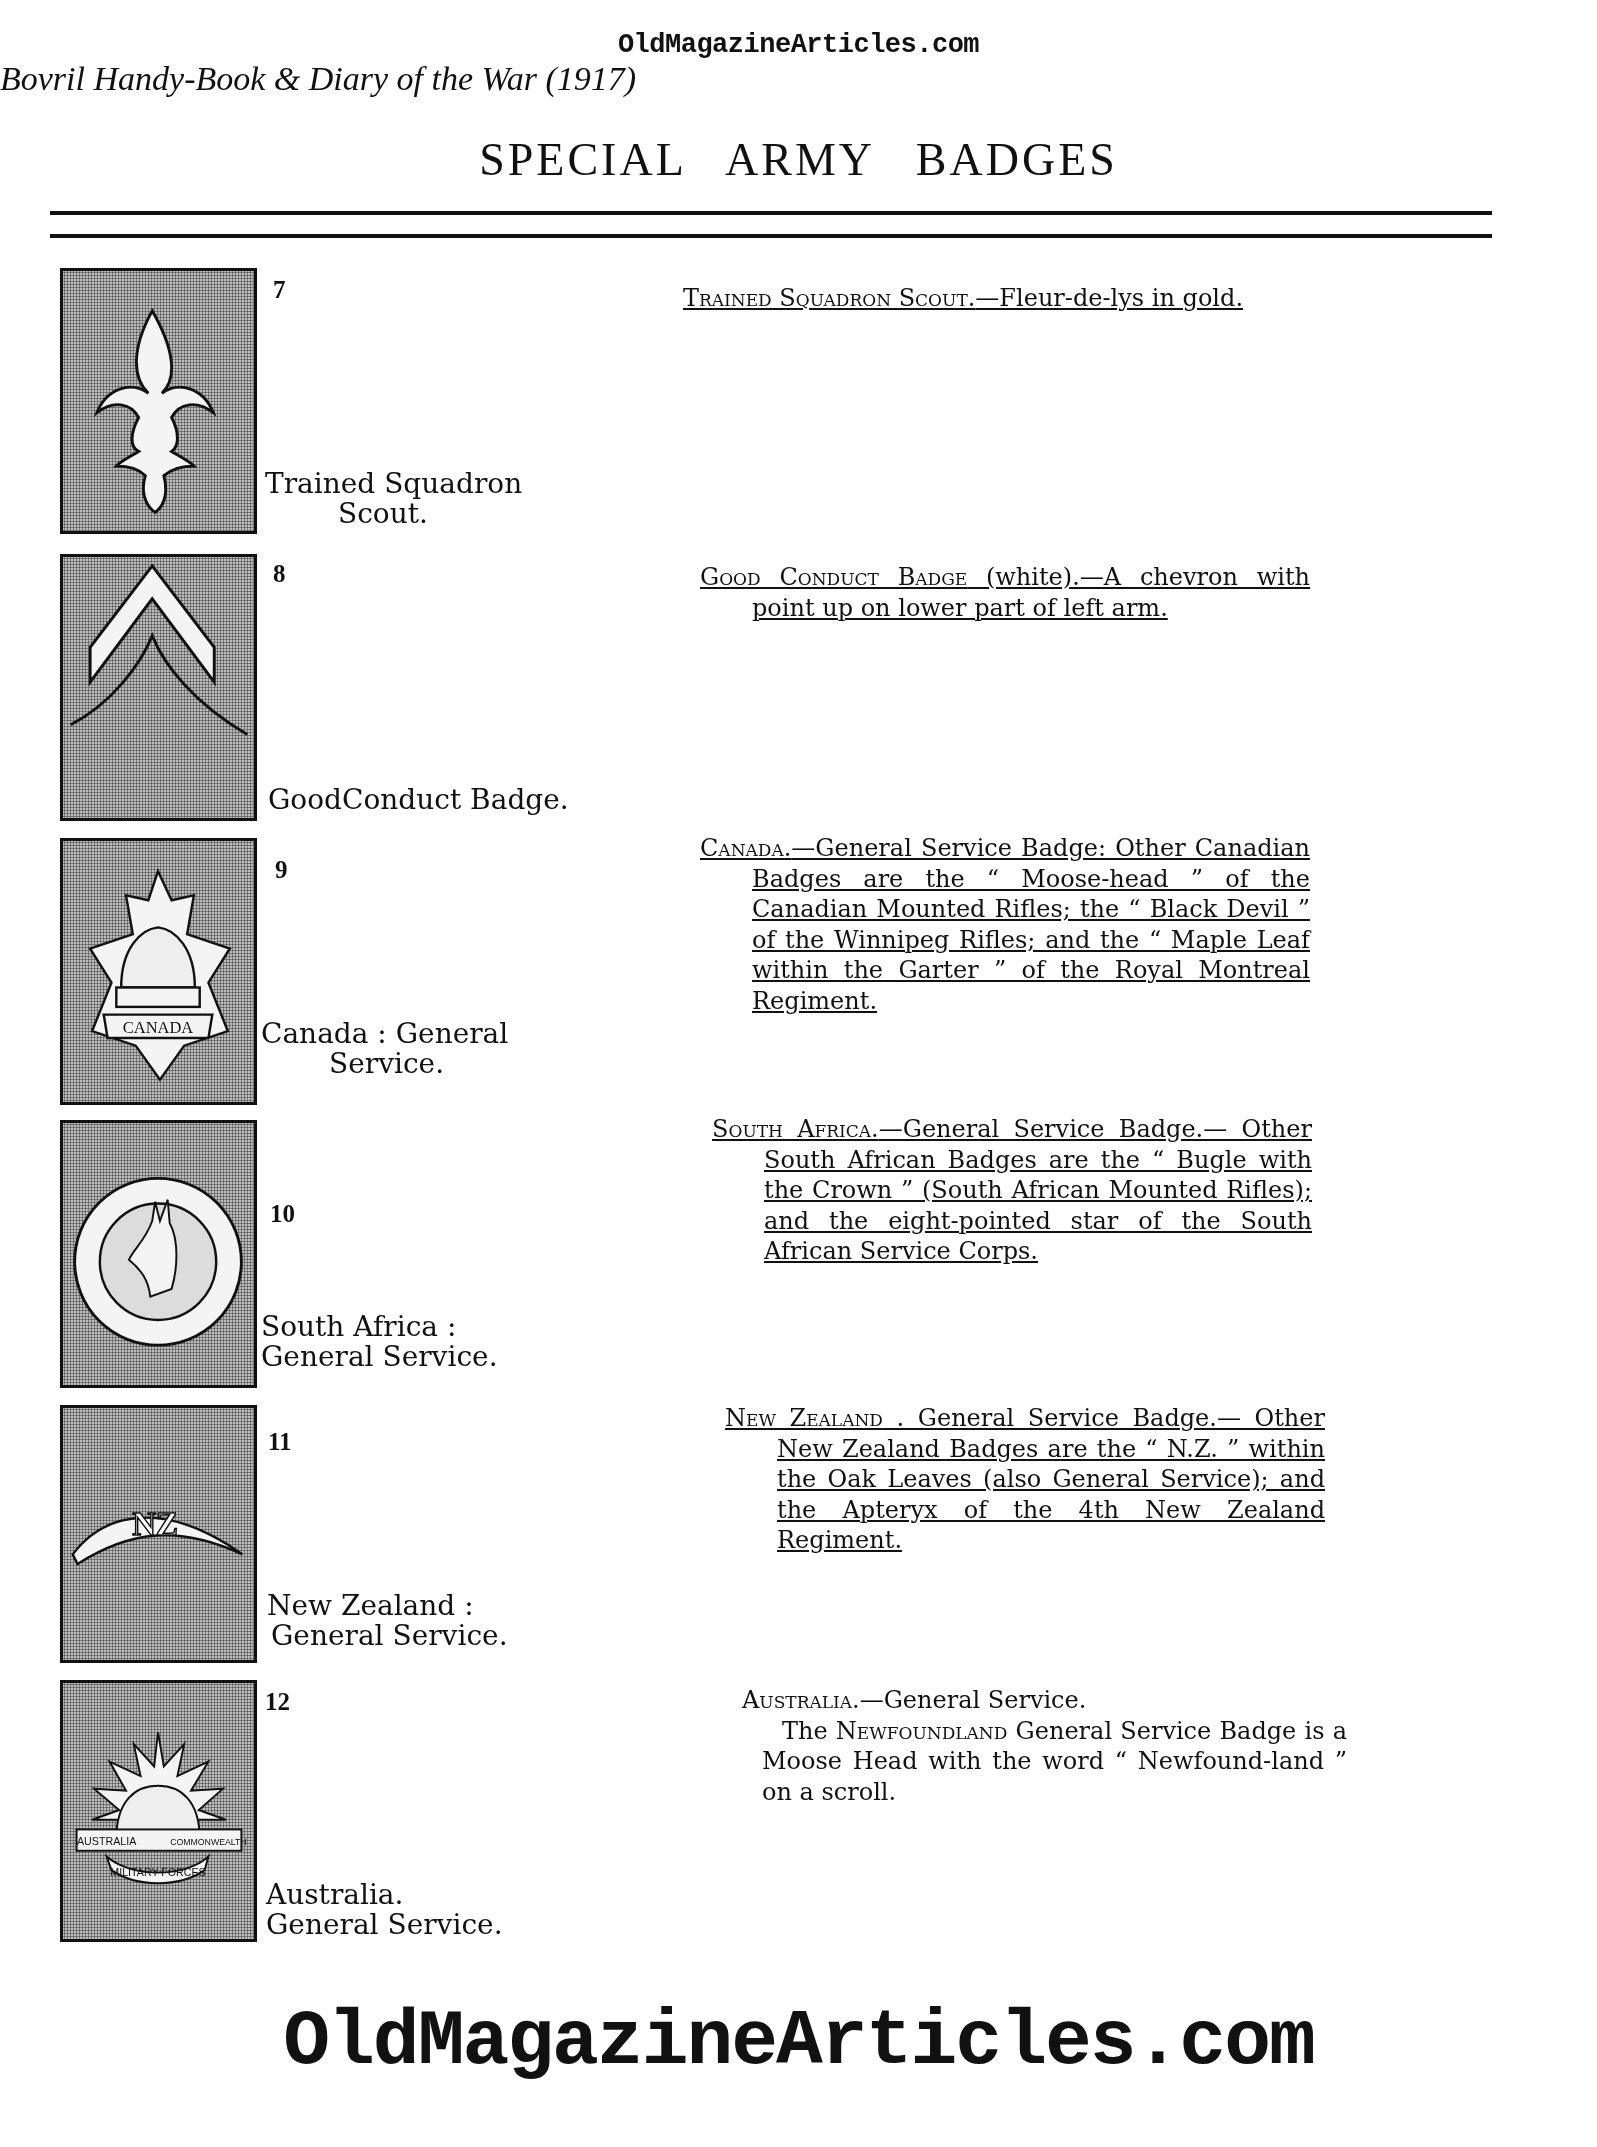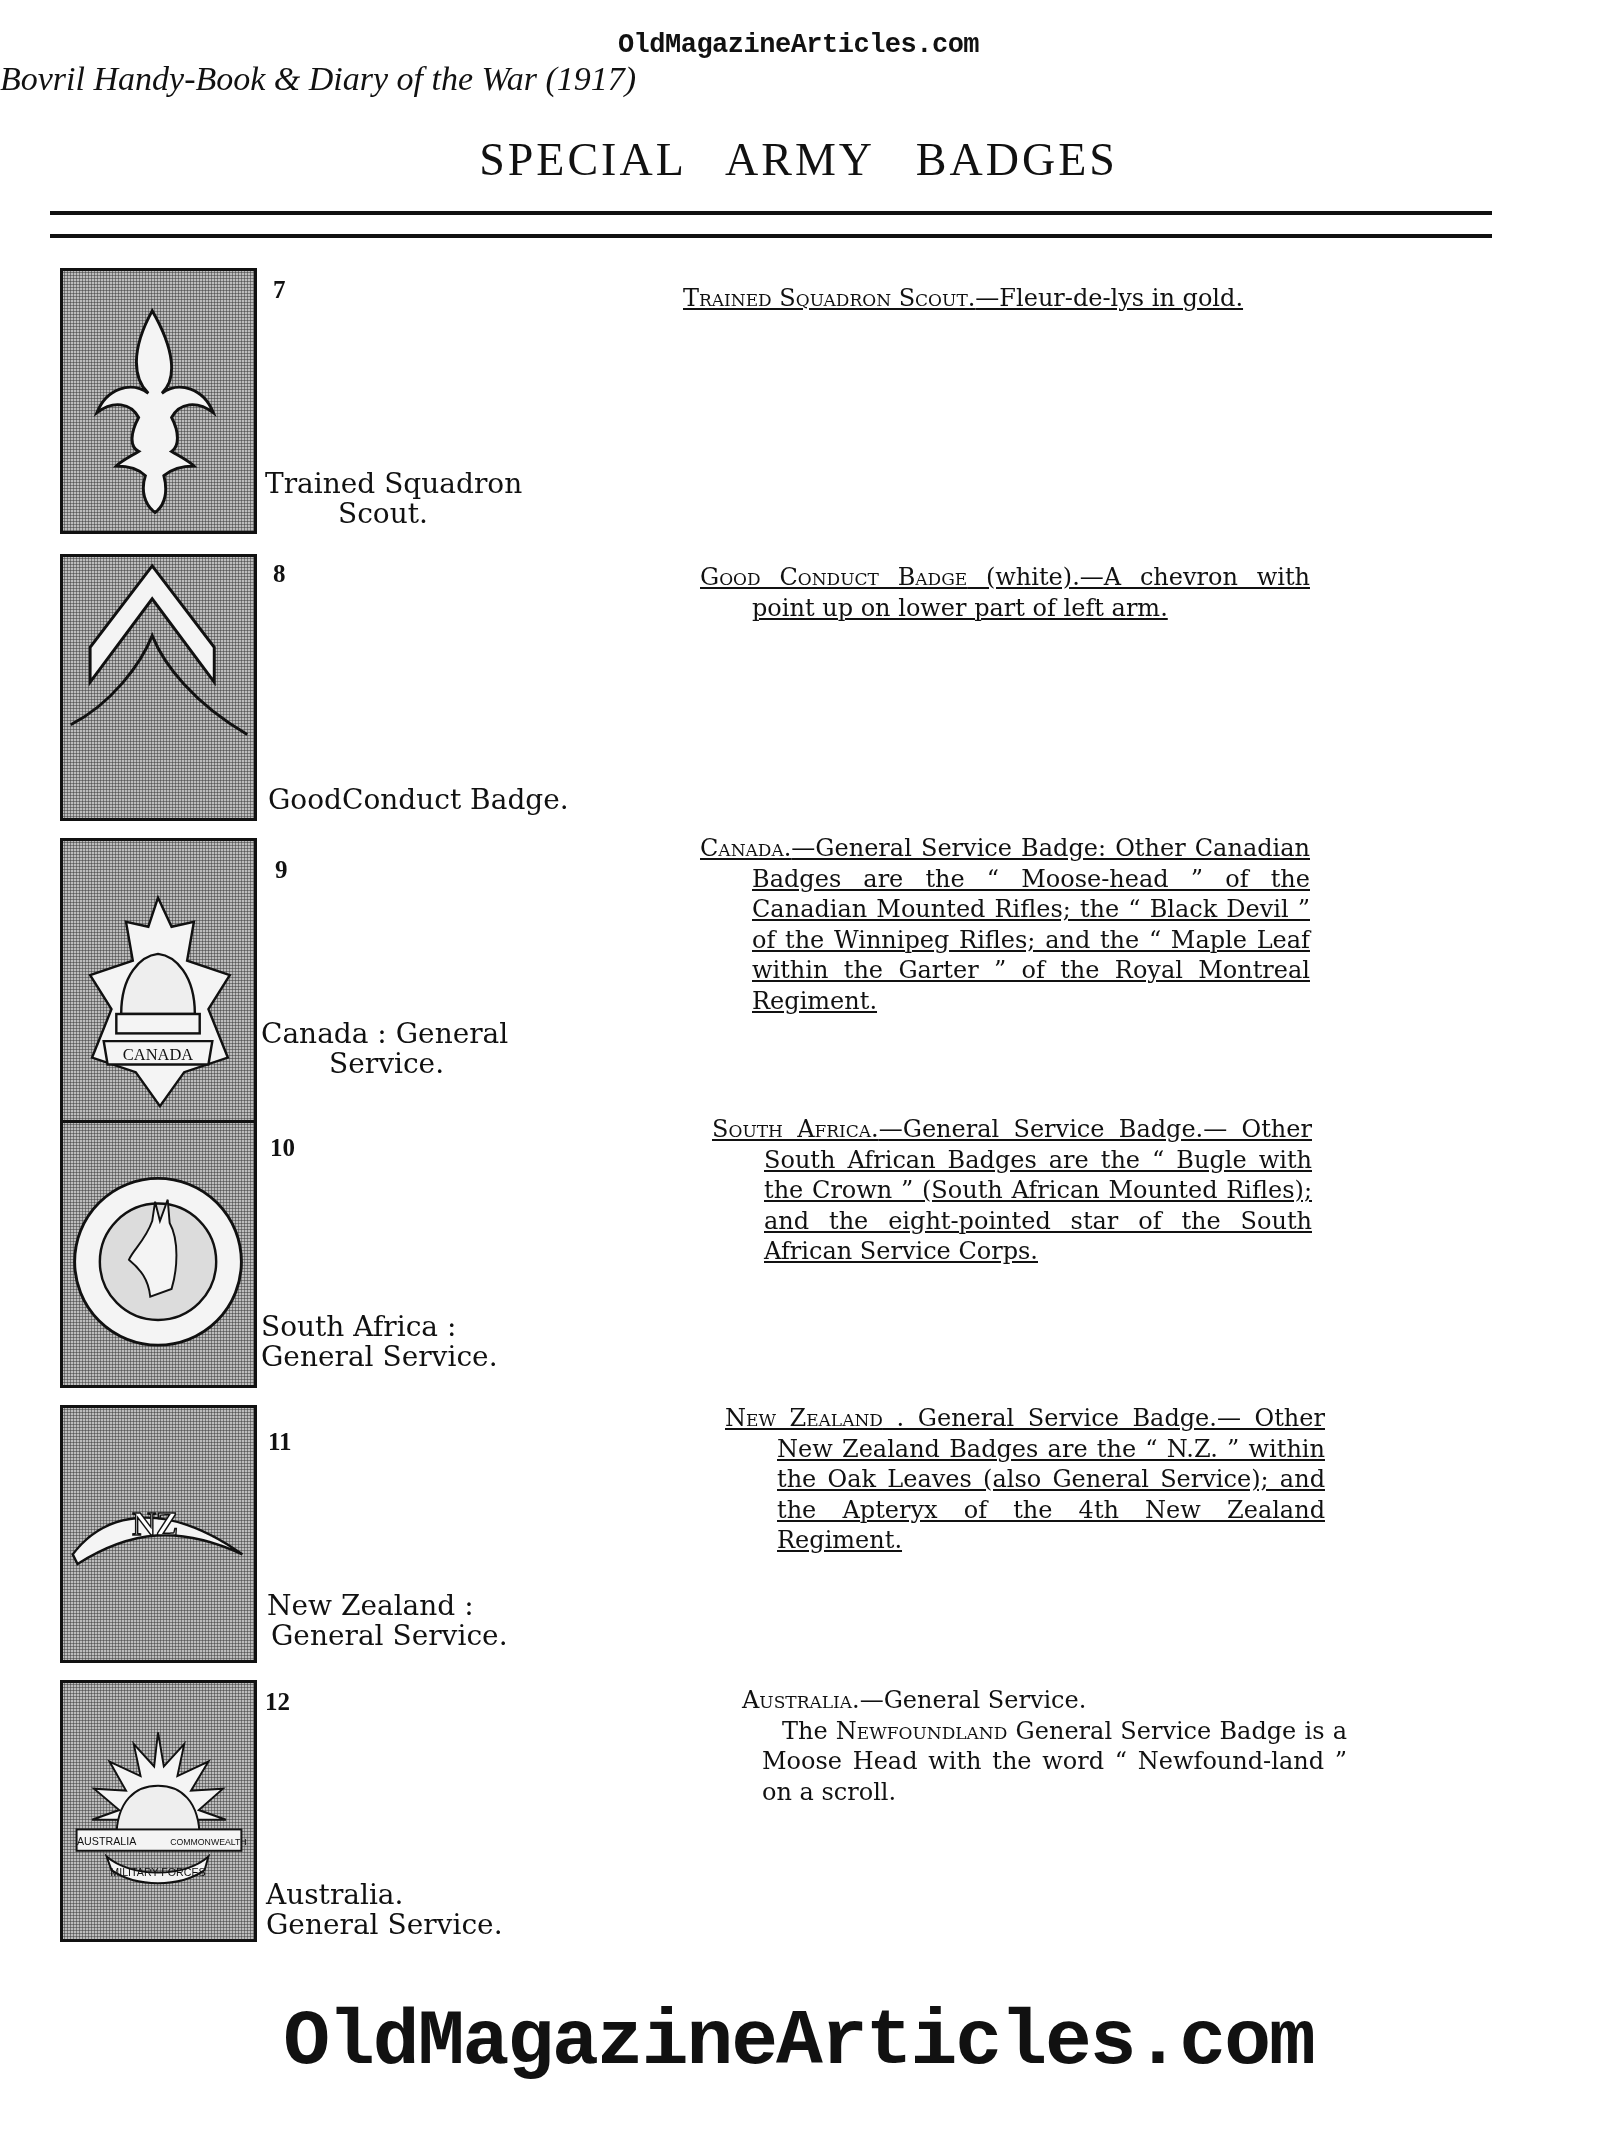--- a/index.html
+++ b/index.html
@@ -61,21 +61,21 @@
   </svg>
 </div>
 <div class="badge-num" style="left:273px;top:560px;">8</div>
 <div class="badge-cap" style="left:268px;top:785px;">
   <span>GoodConduct Badge.</span>
 </div>
 <div class="desc" style="left:700px;top:562px;width:610px;">
   <p class="hang"><span class="lead">Good Conduct Badge</span><span> (white).—A chevron with point up on lower part of left arm.</span></p>
 </div>
 
-<div class="badge-img" style="top:838px;height:320px;">
+<div class="badge-img" style="top:838px;height:267px;">
   <svg viewBox="0 0 197 267">
     <path d="M98 30 L112 60 L135 55 L128 95 L172 110 L150 145 L170 195 L125 210 L100 245 L75 210 L30 195 L50 145 L28 110 L72 95 L65 55 L88 60 Z" fill="#f4f4f4" stroke="#111" stroke-width="2.5"></path>
     <path d="M60 150 C60 110,80 90,98 88 C116 90,136 110,136 150 Z" fill="#eee" stroke="#111" stroke-width="2.5"></path>
     <rect x="55" y="150" width="86" height="20" fill="#f4f4f4" stroke="#111" stroke-width="2.5"></rect>
     <path d="M42 178 L154 178 L150 202 L46 202 Z" fill="#f4f4f4" stroke="#111" stroke-width="2.5"></path>
     <text x="98" y="197" text-anchor="middle" font-family="Liberation Serif, serif" font-size="17" fill="#111">CANADA</text>
   </svg>
 </div>
 <div class="badge-num" style="left:275px;top:856px;">9</div>
 <div class="badge-cap" style="left:261px;top:1019px;">
@@ -86,21 +86,21 @@
   <p class="hang"><span class="lead">Canada.</span><span>—General Service Badge: Other Canadian Badges are the “ Moose-head ” of the Canadian Mounted Rifles; the “ Black Devil ” of the Winnipeg Rifles; and the “ Maple Leaf within the Garter ” of the Royal Montreal Regiment.</span></p>
 </div>
 
 <div class="badge-img" style="top:1120px;height:268px;">
   <svg viewBox="0 0 197 268">
     <circle cx="98" cy="142" r="86" fill="#f4f4f4" stroke="#111" stroke-width="3"></circle>
     <circle cx="98" cy="142" r="60" fill="#dcdcdc" stroke="#111" stroke-width="2.5"></circle>
     <path d="M92 100 L95 80 L100 100 L108 78 L110 102 C120 120,118 150,112 170 L90 178 C88 160,80 150,68 140 C72 130,85 120,92 100 Z" fill="#f4f4f4" stroke="#111" stroke-width="2"></path>
   </svg>
 </div>
-<div class="badge-num" style="left:270px;top:1134px;">10</div>
+<div class="badge-num" style="left:270px;top:1200px;">10</div>
 <div class="badge-cap" style="left:261px;top:1312px;">
   <span>South Africa :</span>
   <span>General Service.</span>
 </div>
 <div class="desc" style="left:712px;top:1114px;width:600px;">
   <p class="hang"><span class="lead">South Africa.</span><span>—General Service Badge.— Other South African Badges are the “ Bugle with the Crown ” (South African Mounted Rifles); and the eight-pointed star of the South African Service Corps.</span></p>
 </div>
 
 <div class="badge-img" style="top:1405px;height:258px;text-align:right;">
   <svg viewBox="0 0 197 258">

